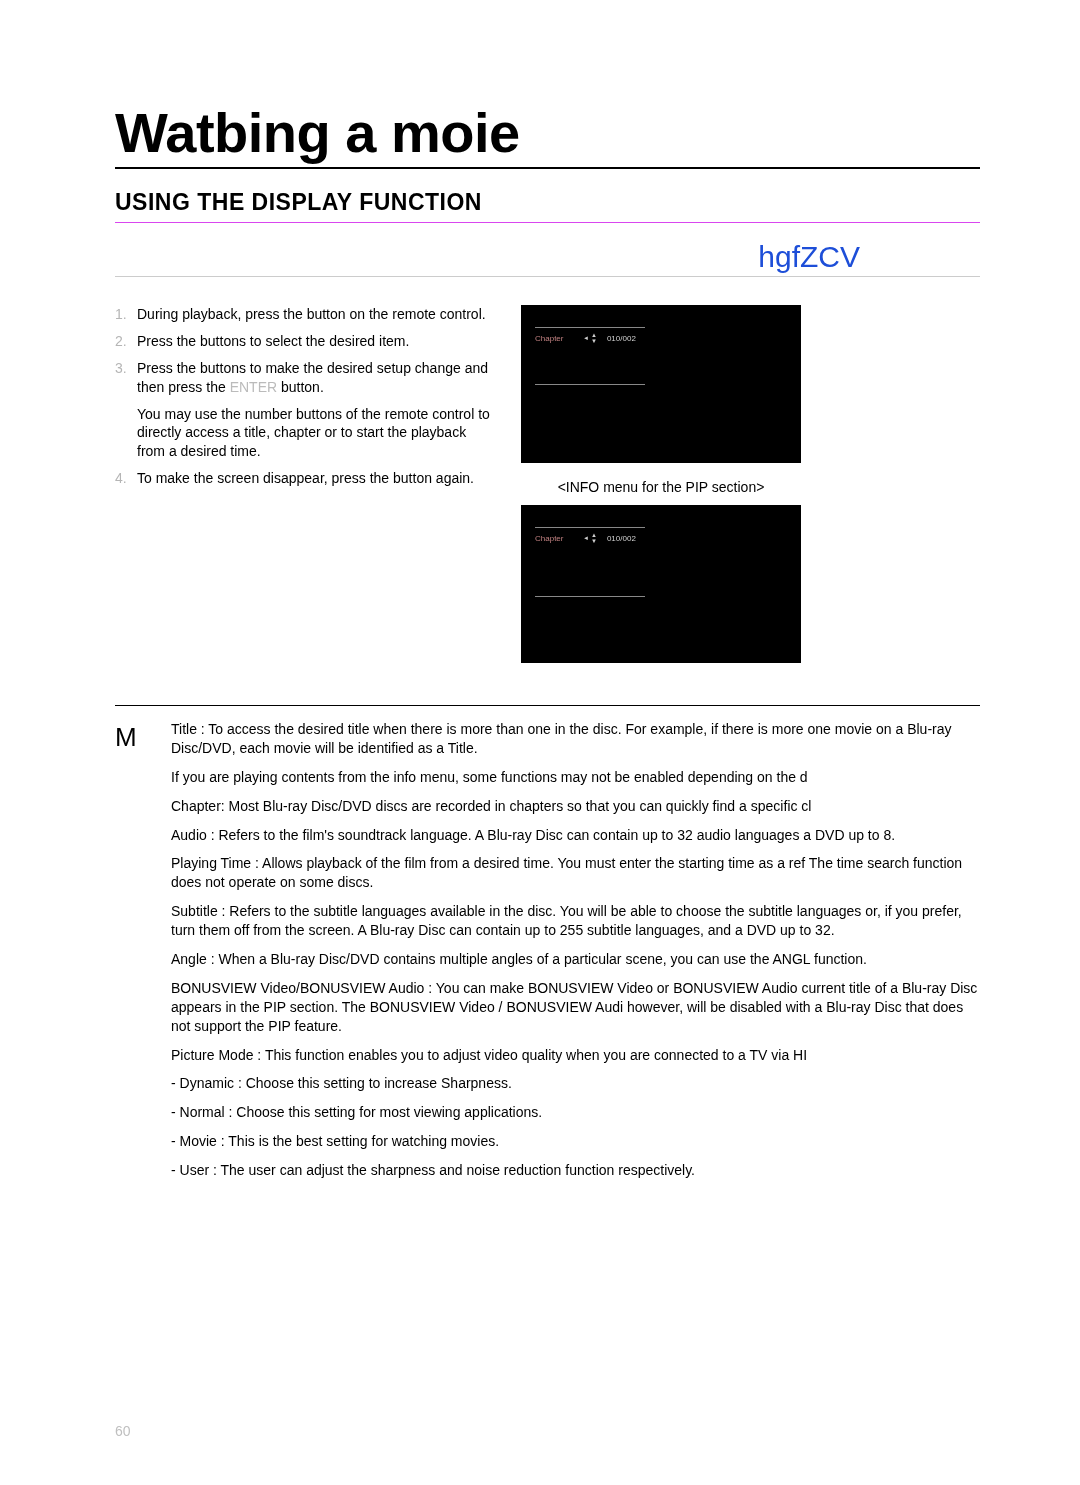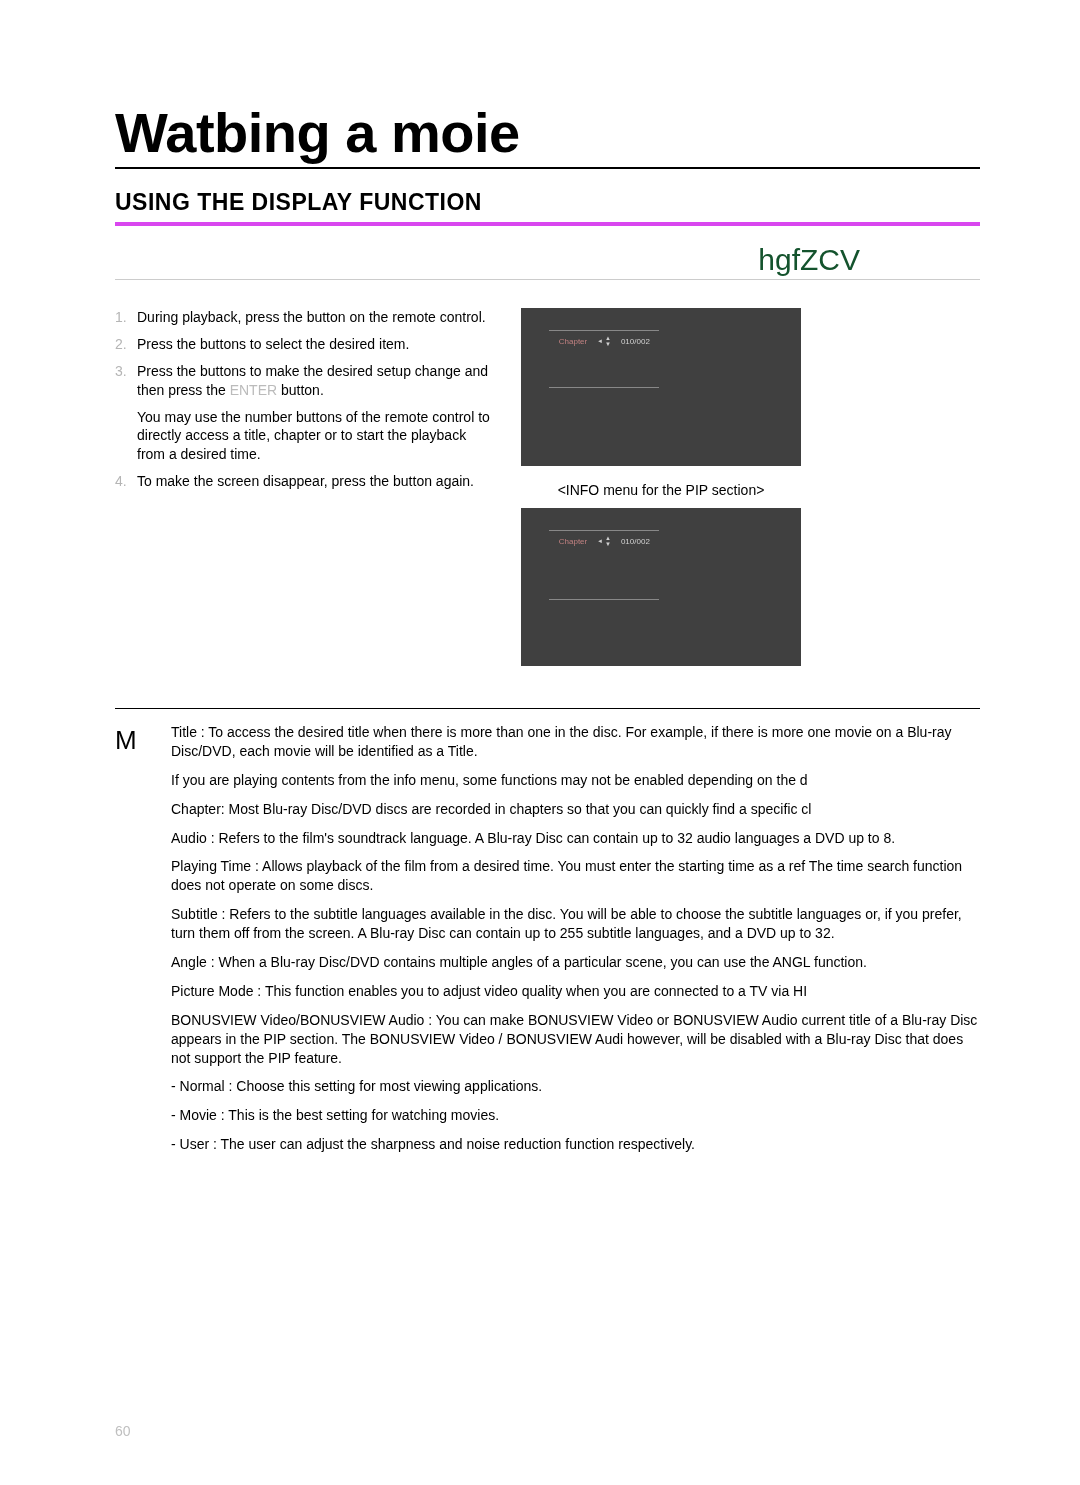--- a/index.html
+++ b/index.html
@@ -22,34 +22,34 @@
     margin: 0;
     border-bottom: 2px solid #000;
     padding-bottom: 2px;
   }
   .section-heading {
     font-size: 23px;
     font-weight: 700;
     letter-spacing: 0.5px;
     margin: 20px 0 6px;
     padding-bottom: 6px;
-    border-bottom: 4px solid #d946ef;
+    border-bottom: 1px solid #d946ef;
   }
   .media-row {
     display: flex;
     border-bottom: 1px solid #ccc;
     padding-bottom: 2px;
     margin-bottom: 28px;
     align-items: flex-end;
     height: 48px;
   }
   .media-row .spacer { flex: 1; }
   .media-badges {
     font-size: 30px;
-    color: #14532d;
+    color: #1d4ed8;
     letter-spacing: 0;
     padding-right: 120px;
     text-align: center;
   }
   .two-col {
     display: flex;
     gap: 26px;
     align-items: flex-start;
   }
   .steps {
@@ -59,27 +59,26 @@
   }
   .step { display: flex; margin-bottom: 8px; }
   .step-num { color: #b5b5b5; width: 22px; flex-shrink: 0; }
   .step-body { flex: 1; }
   .sub { margin-left: 22px; margin-bottom: 8px; }
   .bold { font-weight: 700; }
   .preview-col { width: 280px; }
   .preview-box {
     width: 280px;
     height: 158px;
-    background: #404040;
-    padding: 18px 28px 14px;
+    background: #000000;
+    padding: 18px 14px 14px;
     font-size: 8px;
     color: #d0d0d0;
     position: relative;
     margin-bottom: 12px;
-    text-align: center;
   }
   .preview-box hr {
     border: none;
     border-top: 1px solid #888;
     margin: 4px 0;
     width: 110px;
   }
   .preview-row {
     display: flex;
     margin: 2px 0;
@@ -216,22 +215,23 @@
   <div class="notes-block">
     <div class="notes-mark">M</div>
     <div class="notes-body">
       <p>Title : To access the desired title when there is more than one in the disc. For example, if there is more one movie on a Blu-ray Disc/DVD, each movie will be identiﬁed as a Title.</p>
       <p>If you are playing contents from the info menu, some functions may not be enabled depending on the d</p>
       <p>Chapter: Most Blu-ray Disc/DVD discs are recorded in chapters so that you can quickly ﬁnd a speciﬁc cl</p>
       <p>Audio : Refers to the ﬁlm's soundtrack language. A Blu-ray Disc can contain up to 32 audio languages a DVD up to 8.</p>
       <p>Playing Time : Allows playback of the ﬁlm from a desired time. You must enter the starting time as a ref The time search function does not operate on some discs.</p>
       <p>Subtitle : Refers to the subtitle languages available in the disc. You will be able to choose the subtitle languages or, if you prefer, turn them off from the screen. A Blu-ray Disc can contain up to 255 subtitle languages, and a DVD up to 32.</p>
       <p>Angle : When a Blu-ray Disc/DVD contains multiple angles of a particular scene, you can use the ANGL function.</p>
+      <p>BONUSVIEW Video/BONUSVIEW Audio : You can make BONUSVIEW Video or BONUSVIEW Audio current title of a Blu-ray Disc appears in the PIP section. The BONUSVIEW Video / BONUSVIEW Audi however, will be disabled with a Blu-ray Disc that does not support the PIP feature.</p>
       <p>Picture Mode : This function enables you to adjust video quality when you are connected to a TV via HI</p>
-      <p>BONUSVIEW Video/BONUSVIEW Audio : You can make BONUSVIEW Video or BONUSVIEW Audio current title of a Blu-ray Disc appears in the PIP section. The BONUSVIEW Video / BONUSVIEW Audi however, will be disabled with a Blu-ray Disc that does not support the PIP feature.</p>
+      <p>- Dynamic : Choose this setting to increase Sharpness.</p>
       <p>- Normal : Choose this setting for most viewing applications.</p>
       <p>- Movie : This is the best setting for watching movies.</p>
       <p>- User : The user can adjust the sharpness and noise reduction function respectively.</p>
     </div>
   </div>
 
   <div class="page-num">60</div>
 </div>
 
 </body></html>

